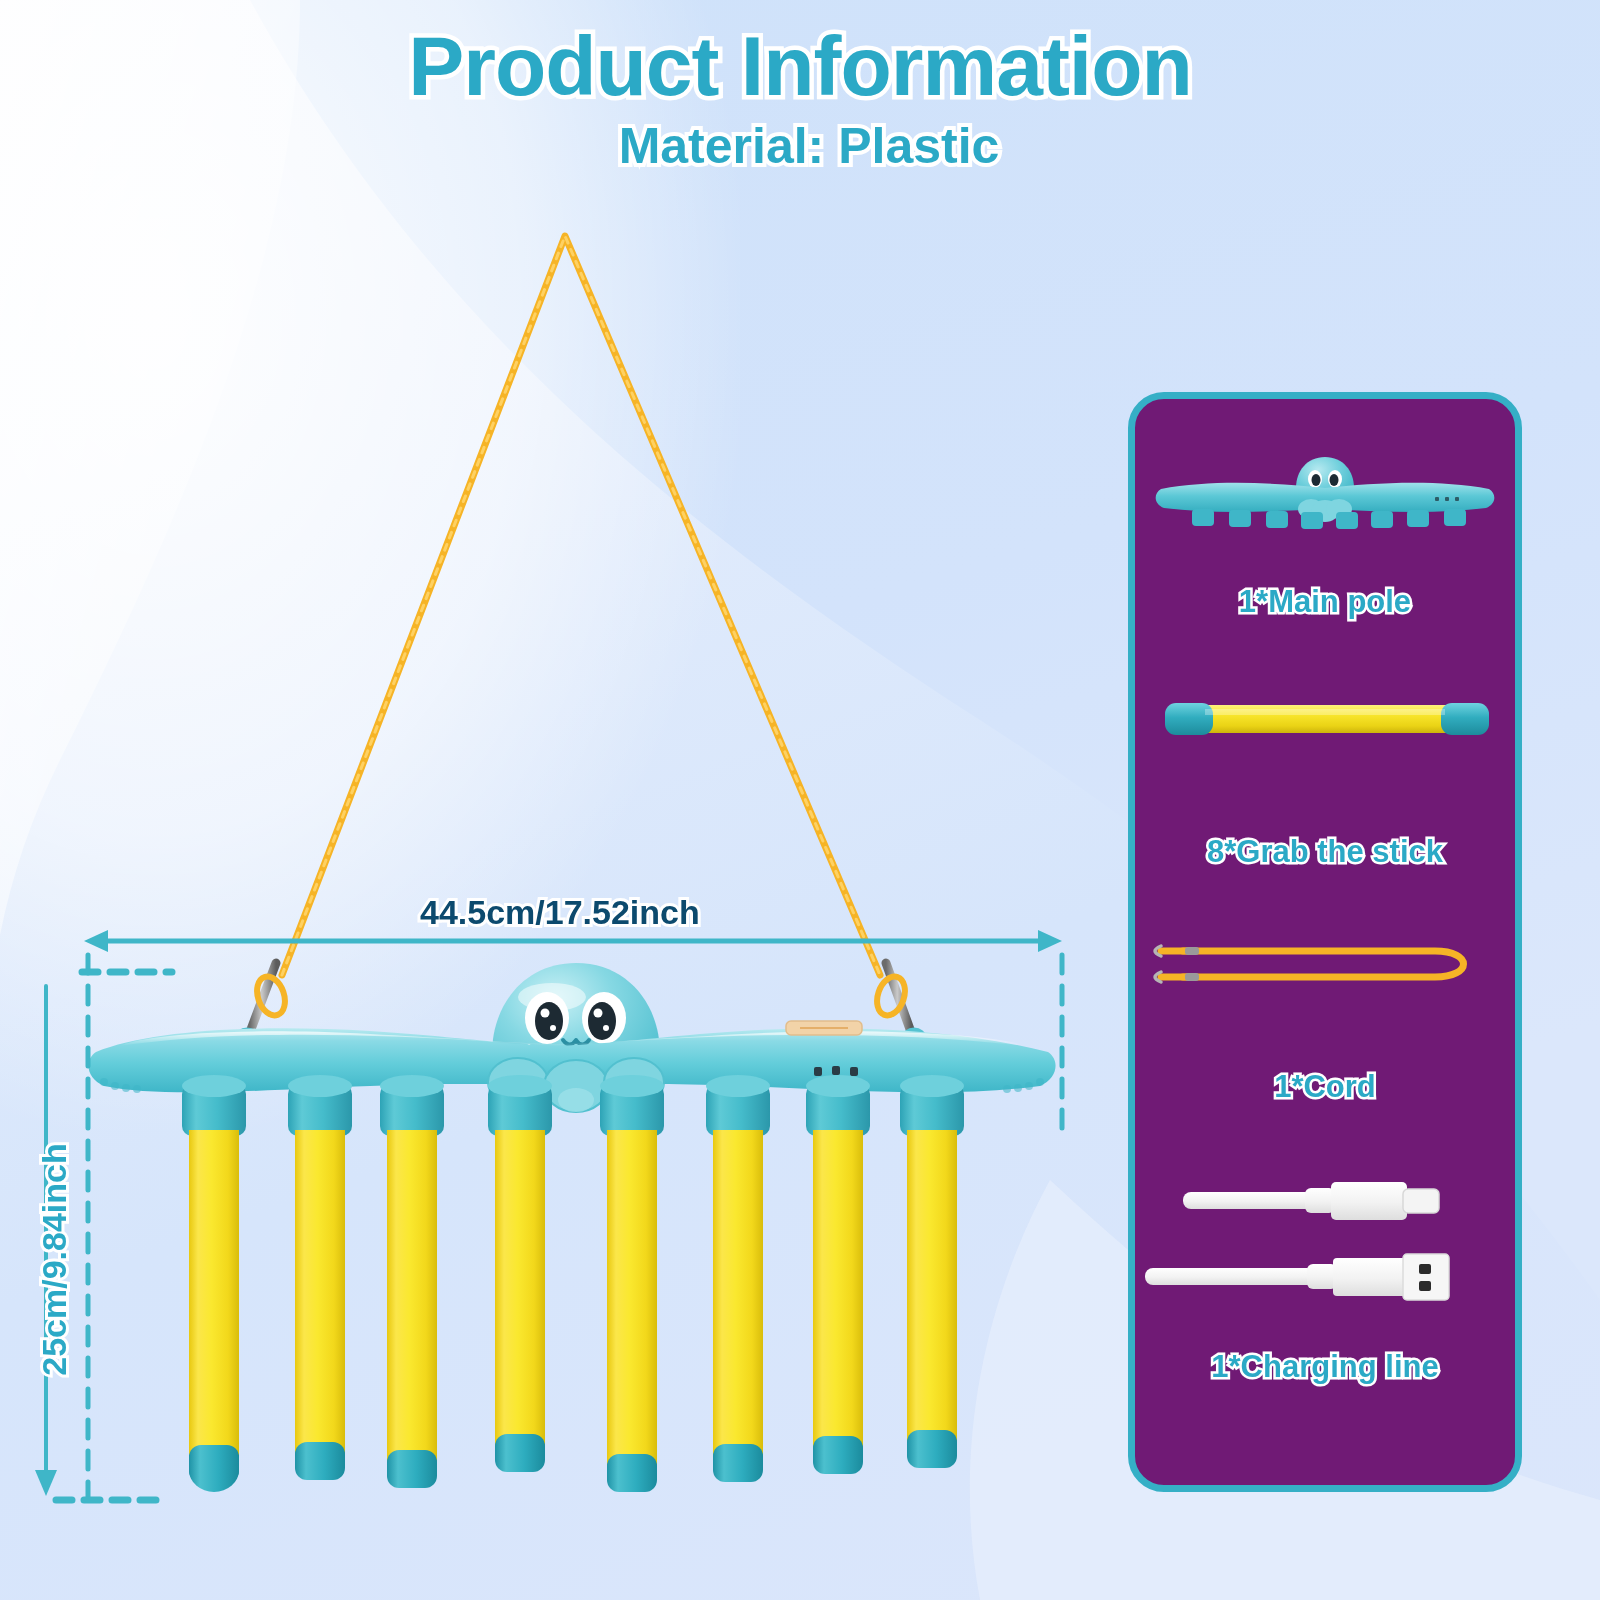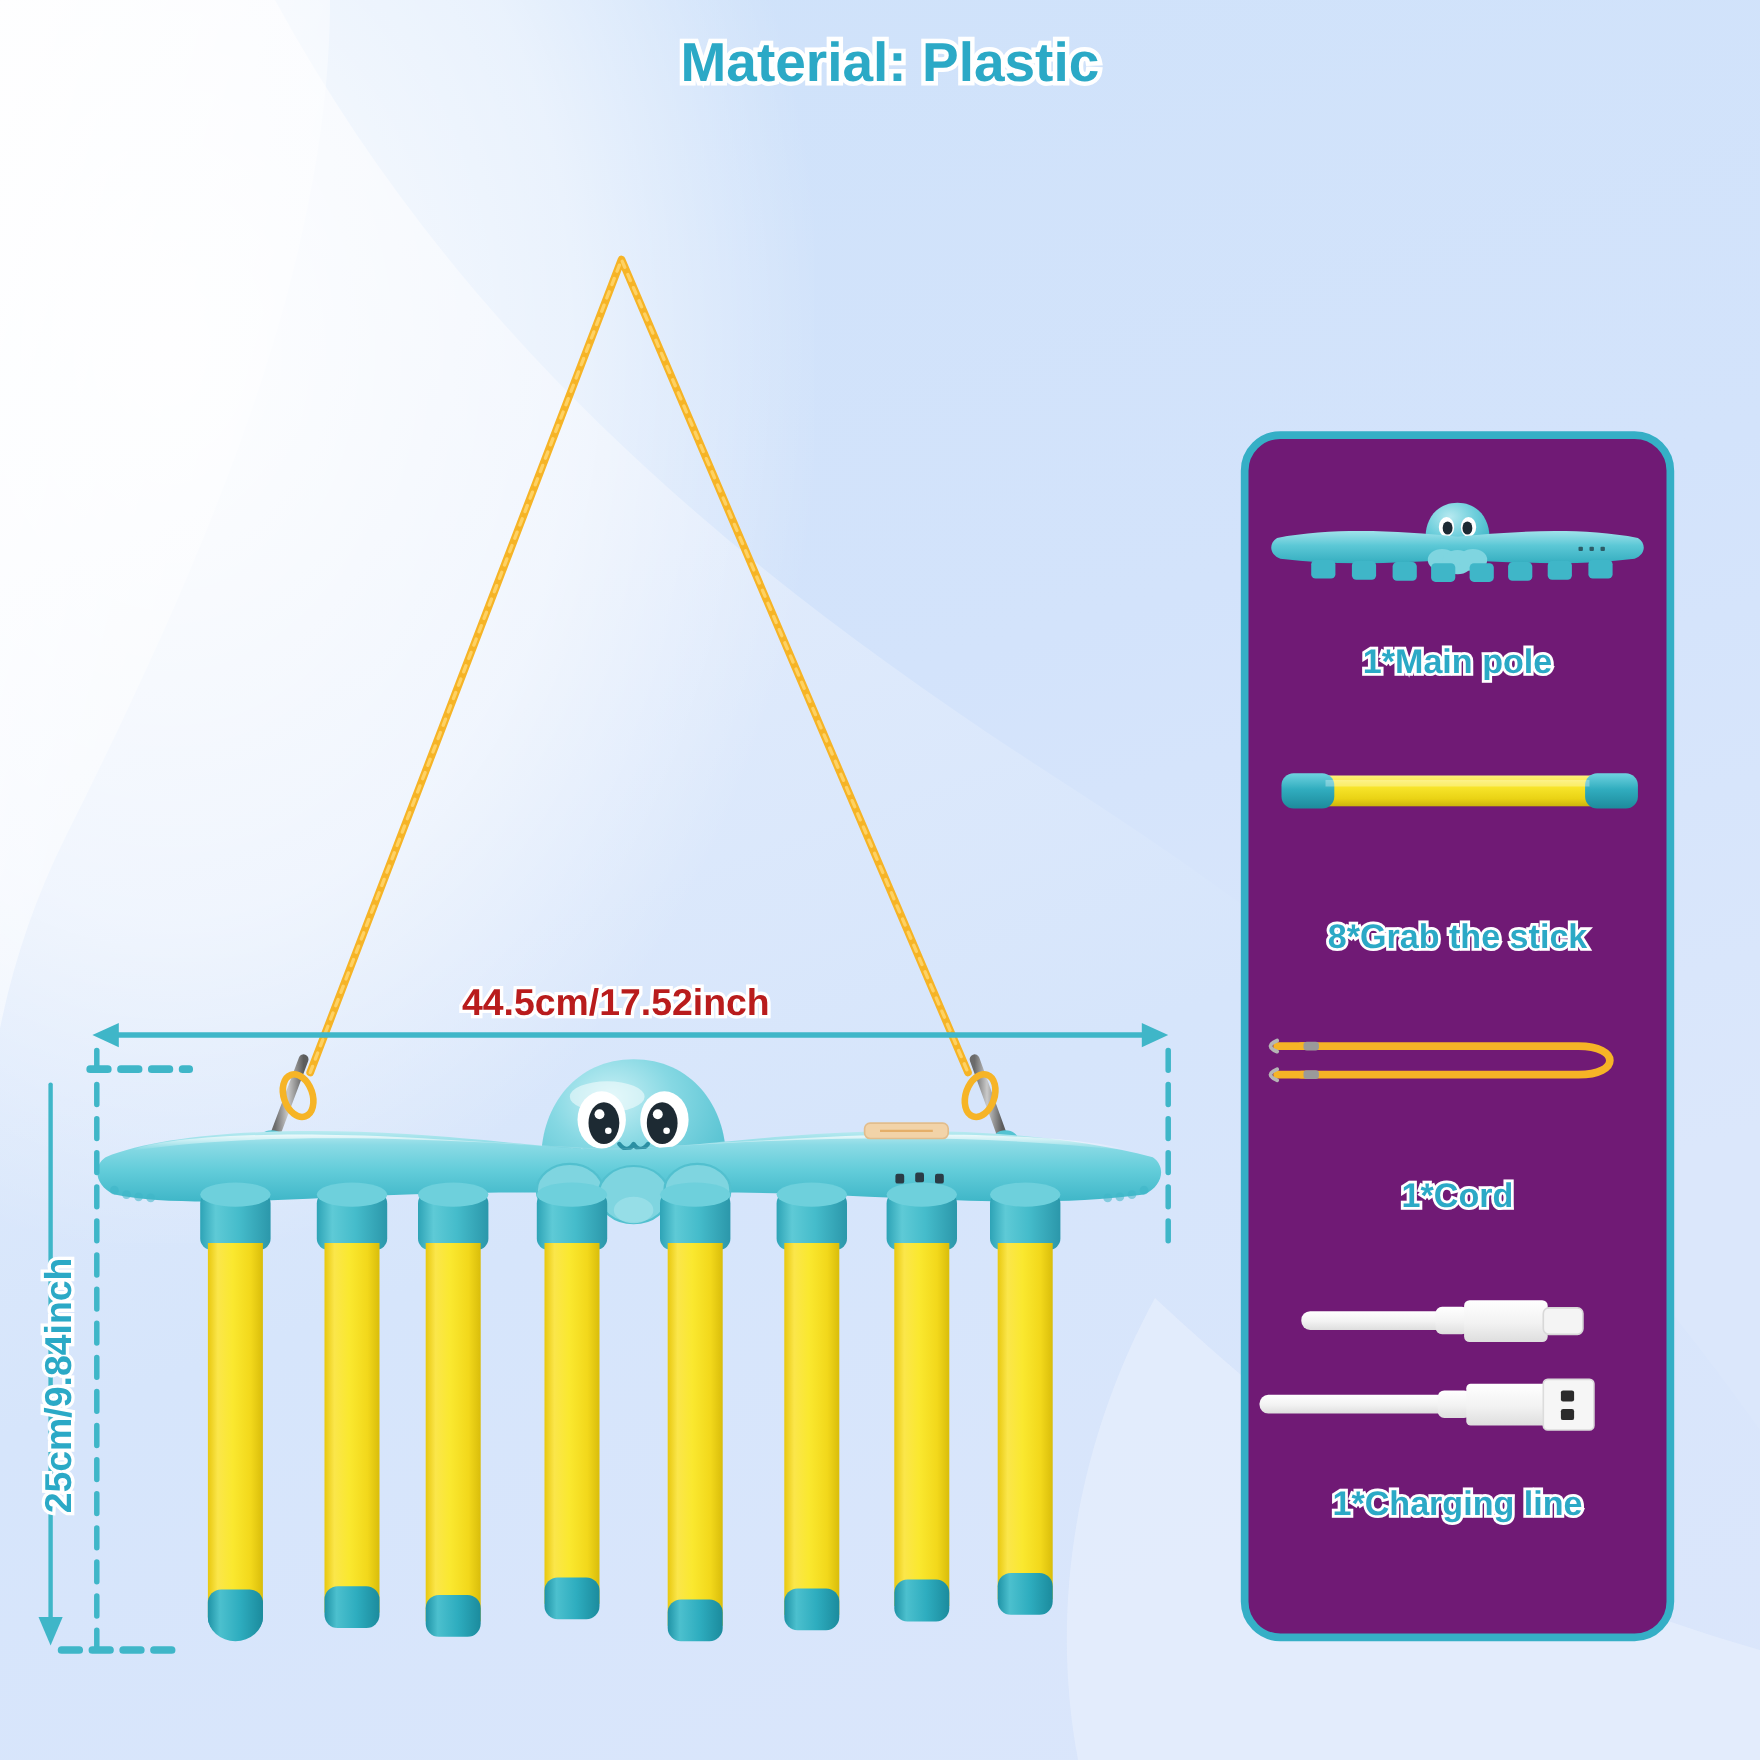--- a/index.html
+++ b/index.html
@@ -41,21 +41,21 @@
     font-size:50px; font-weight:bold; color:#2BA9C6;
     -webkit-text-stroke:8px #ffffff; paint-order:stroke fill;padding-left:18px;
   }
 
   
   #product { position:absolute; left:0; top:0; width:1110px; height:1600px; }
 
   
   .dim-h {
     position:absolute; left:420px; top:893px;
-    font-size:34px; font-weight:bold; color:#b91c1c;
+    font-size:34px; font-weight:bold; color:#0c4a6e;
     -webkit-text-stroke:6px #ffffff; paint-order:stroke fill;
     white-space:nowrap;
   }
   .dim-v {
     position:absolute; left:-96px; top:1240px;
     width:300px; text-align:center;
     transform:rotate(-90deg); transform-origin:center center;
     font-size:34px; font-weight:bold; color:#2BA9C6;
     -webkit-text-stroke:6px #ffffff; paint-order:stroke fill;
     white-space:nowrap;
@@ -96,20 +96,21 @@
         <stop offset="100%" stop-color="#ffffff" stop-opacity="0"></stop>
       </linearGradient>
     </defs>
     <path d="M250,0 C430,330 700,540 980,720 C1240,888 1430,1060 1600,1300 L1600,0 Z" fill="url(#wv1)"></path>
     <path d="M0,0 L300,0 C300,250 180,520 60,760 C-10,900 -30,1060 0,1200 Z" fill="url(#wv2)"></path>
     <path d="M1050,1180 C1180,1300 1320,1420 1600,1500 L1600,1600 L980,1600 C950,1440 990,1290 1050,1180 Z" fill="#e6eefc" opacity=".75"></path>
   </svg>
   <div class="bg-soft-left"></div>
 
   <div class="title-wrap">
+    <div class="big-title">Product Information</div>
     <div class="sub-title">Material: Plastic</div>
   </div>
 
   <div id="product">
 
     <svg viewBox="0 0 1110 1600" width="1110" height="1600">
       <defs>
 
         <linearGradient id="poleG" x1="0" y1="0" x2="0" y2="1">
           <stop offset="0%" stop-color="#b9eaf0"></stop>

